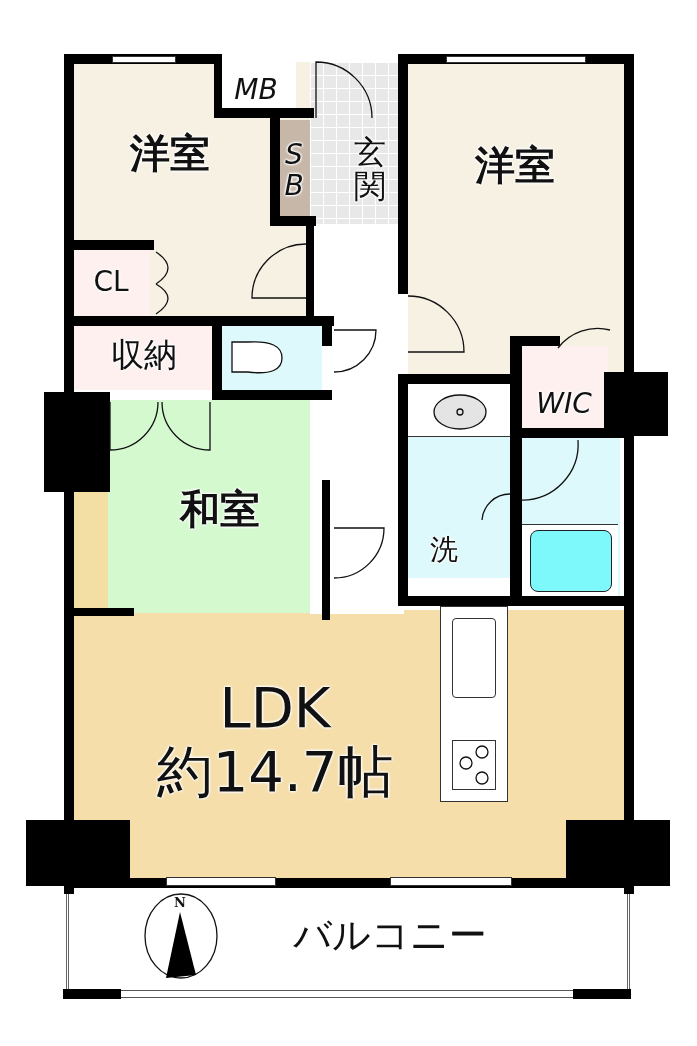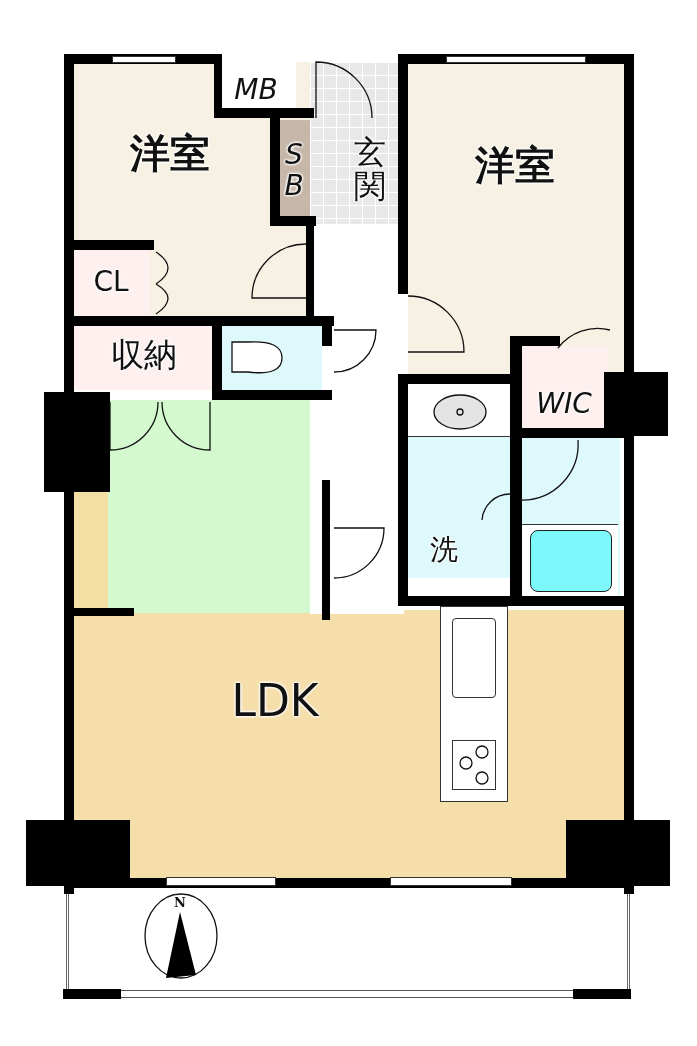--- a/index.html
+++ b/index.html
@@ -134,24 +134,27 @@
     </g>
     <path d="M180 912 L166 978 L196 975 Z" fill="#000"></path>
   </svg>
 
   <div class="label big" style="left:80px;top:130px;width:180px;">
     <div>洋室</div>
   </div>
   <div class="label big" style="left:420px;top:142px;width:190px;">
     <div>洋室</div>
   </div>
-  <div class="label" style="left:150px;top:676px;width:250px;font-size:44px;">
+  <div class="label big" style="left:130px;top:486px;width:180px;">和室</div>
+  <div class="label" style="left:150px;top:676px;width:250px;font-size:56px;">
     <div>LDK</div>
+    <div>約14.7帖</div>
   </div>
   <div class="label" style="left:352px;top:136px;width:36px;font-size:32px;line-height:1.05;">玄関</div>
   <div class="label small" style="left:282px;top:140px;width:24px;line-height:1.1;word-break:break-all;">SB</div>
   <div class="label small" style="left:222px;top:74px;width:68px;">MB</div>
   <div class="label" style="left:76px;top:266px;width:70px;font-size:28px;">CL</div>
   <div class="label" style="left:76px;top:336px;width:136px;font-size:33px;">収納</div>
   <div class="label small" style="left:522px;top:372px;width:84px;margin-top:16px;">WIC</div>
   <div class="label" style="left:416px;top:534px;width:56px;font-size:28px;">洗</div>
+  <div class="label" style="left:260px;top:914px;width:260px;font-size:38px;text-align:center;">バルコニー</div>
   <div class="label" style="left:170px;top:896px;width:20px;font-size:13px;font-family:'DejaVu Serif',serif;font-weight:bold;">N</div>
 </div>
 
 </body></html>

